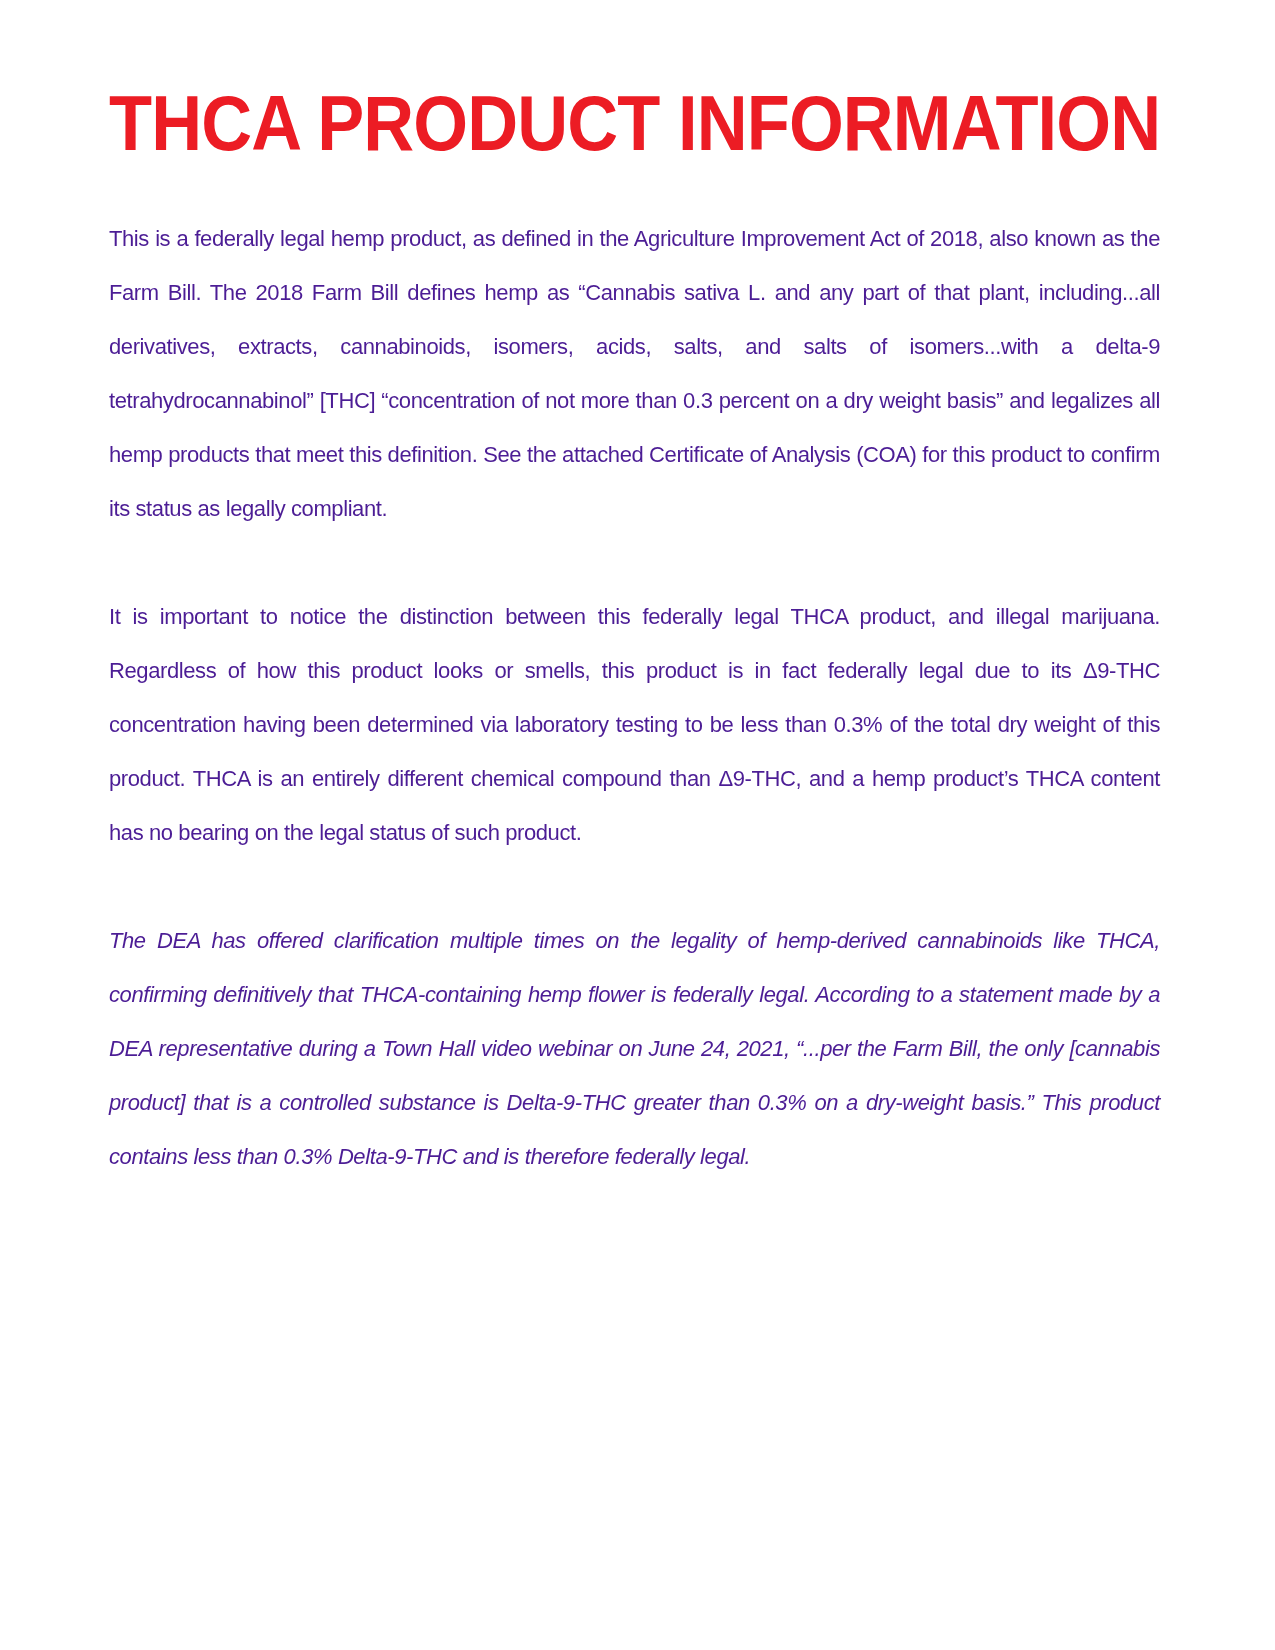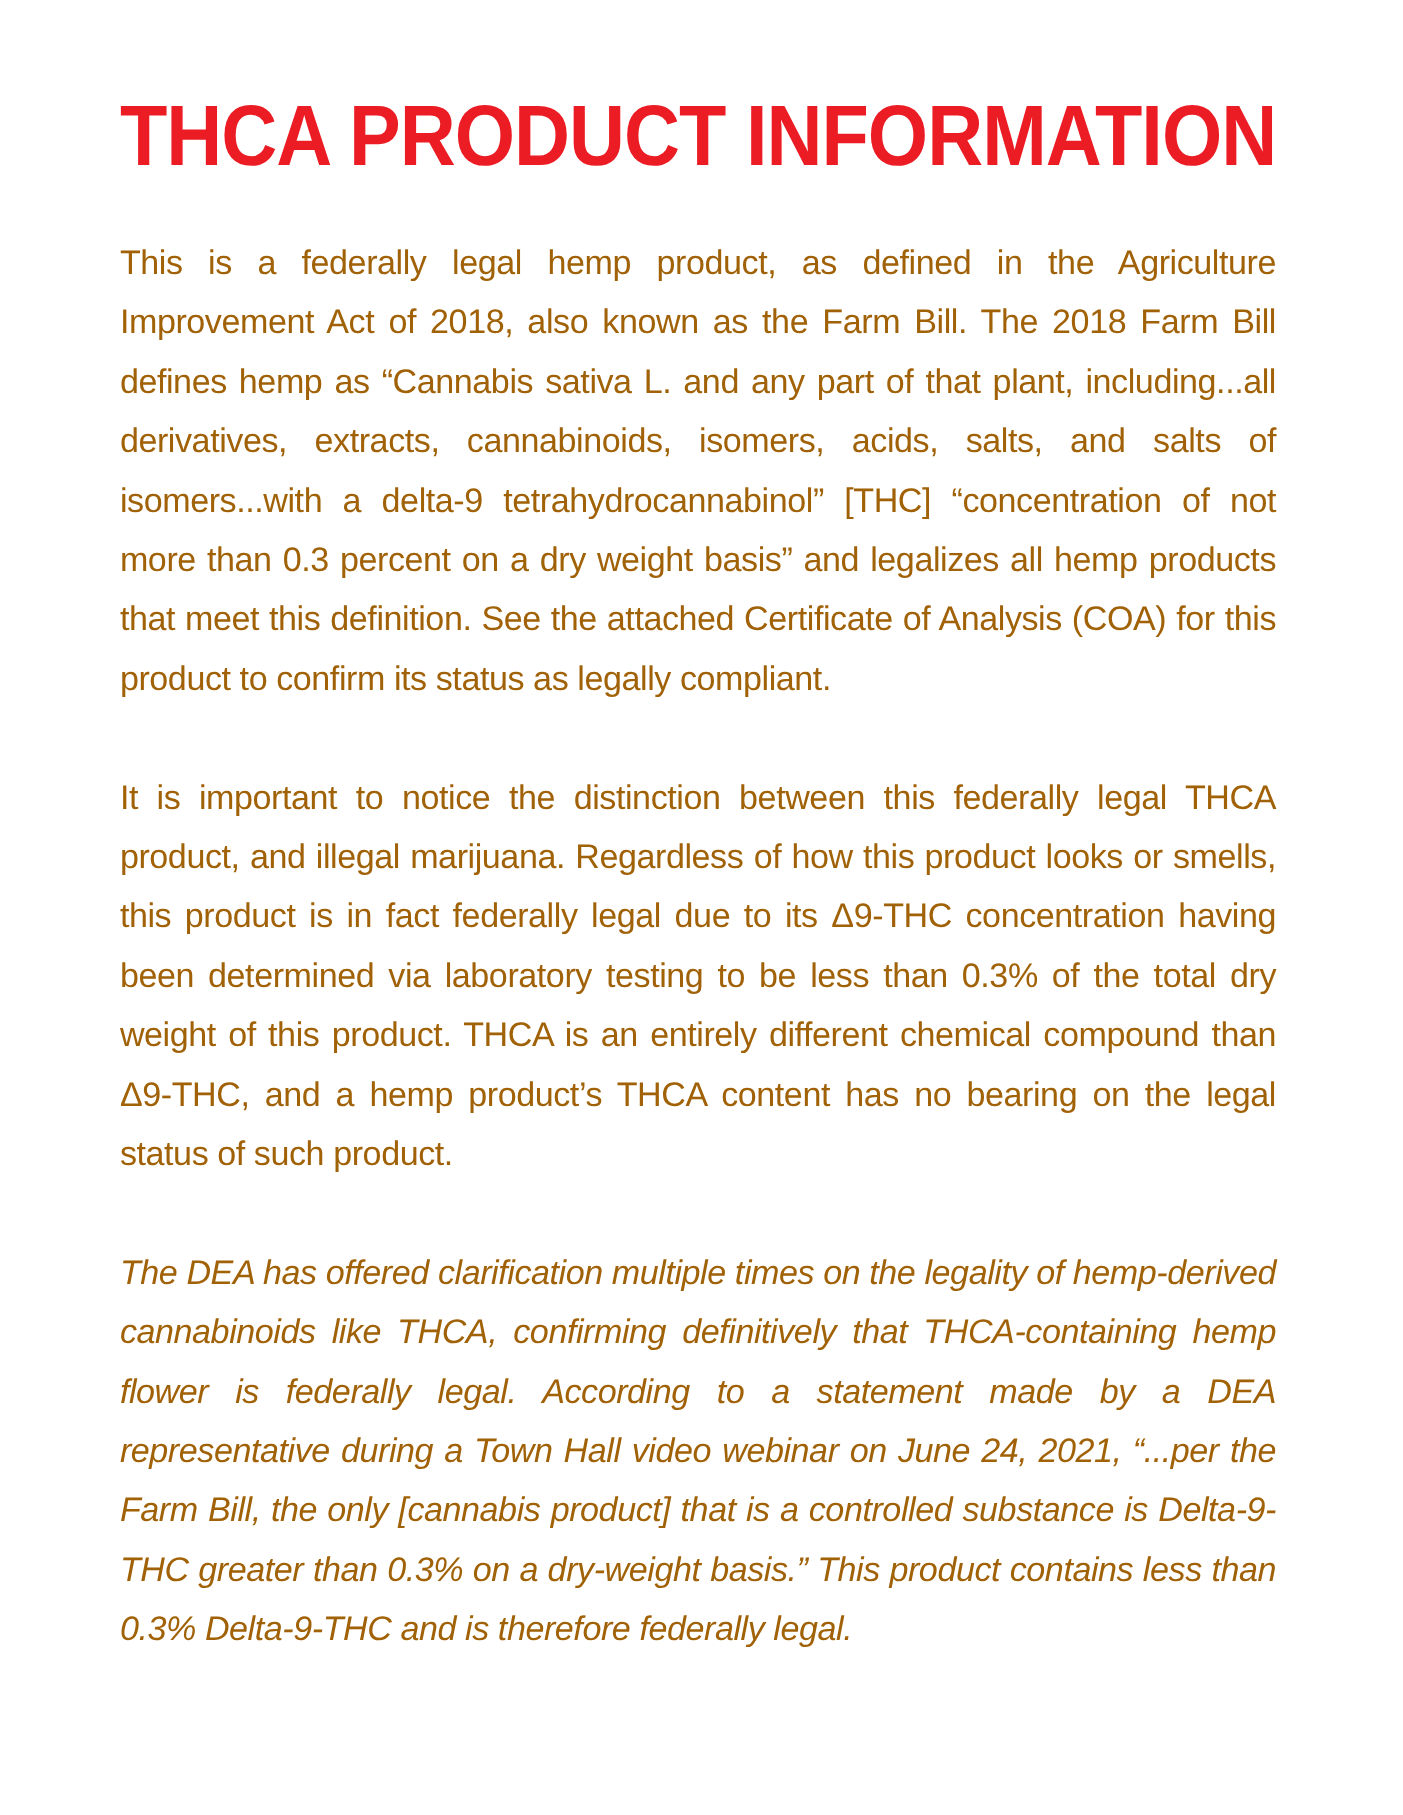--- a/index.html
+++ b/index.html
@@ -28,24 +28,24 @@
     width: 100%;
   }
   .title-inner {
     display: inline-block;
     white-space: nowrap;
     transform-origin: left bottom;
   }
   .para {
     font-family: "Liberation Sans", sans-serif;
     font-weight: 400;
-    font-size: 31px;
+    font-size: 22px;
     line-height: 54px;
     letter-spacing: -0.4px;
-    color: #a16207;
+    color: #4c1d95;
     text-align: justify;
     margin: 0 0 54px 0;
   }
   .para:last-child { margin-bottom: 0; font-style: italic; }
 </style>
 </head>
 <body>
 
 <div class="page">
   <h1 class="title"><span class="title-inner" style="transform: scaleX(0.903697);">THCA PRODUCT INFORMATION</span></h1>

